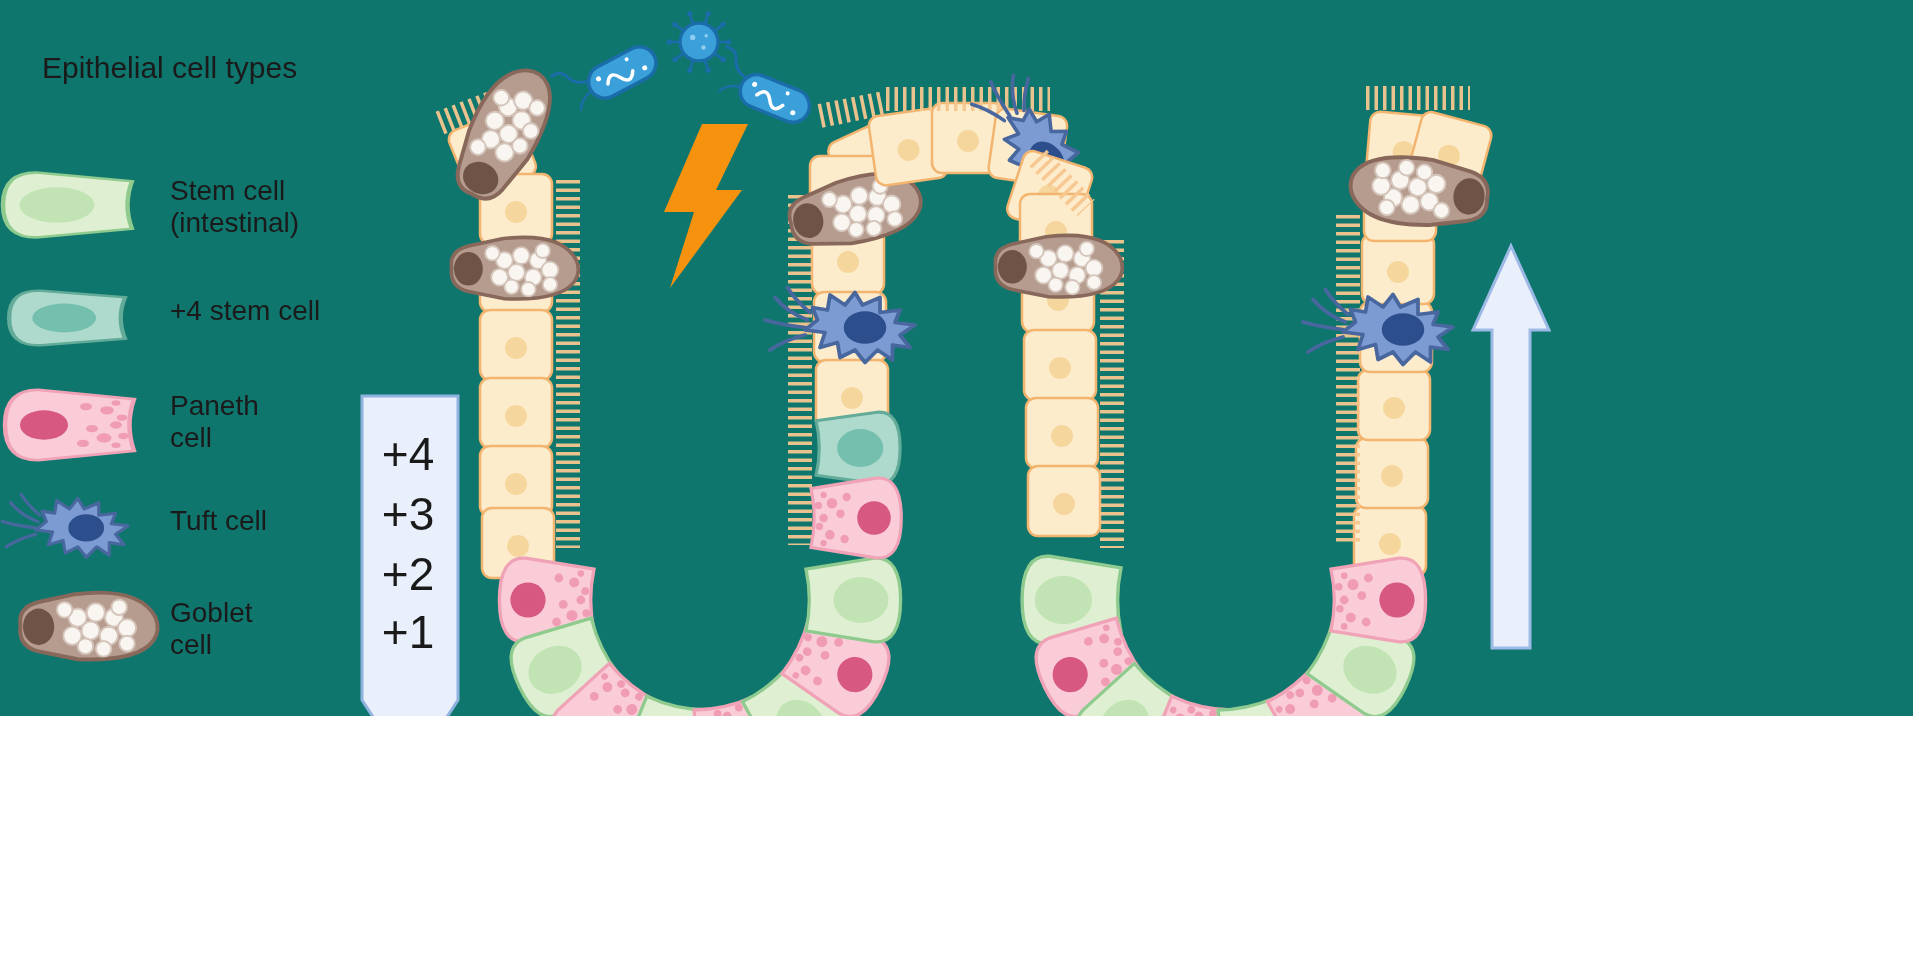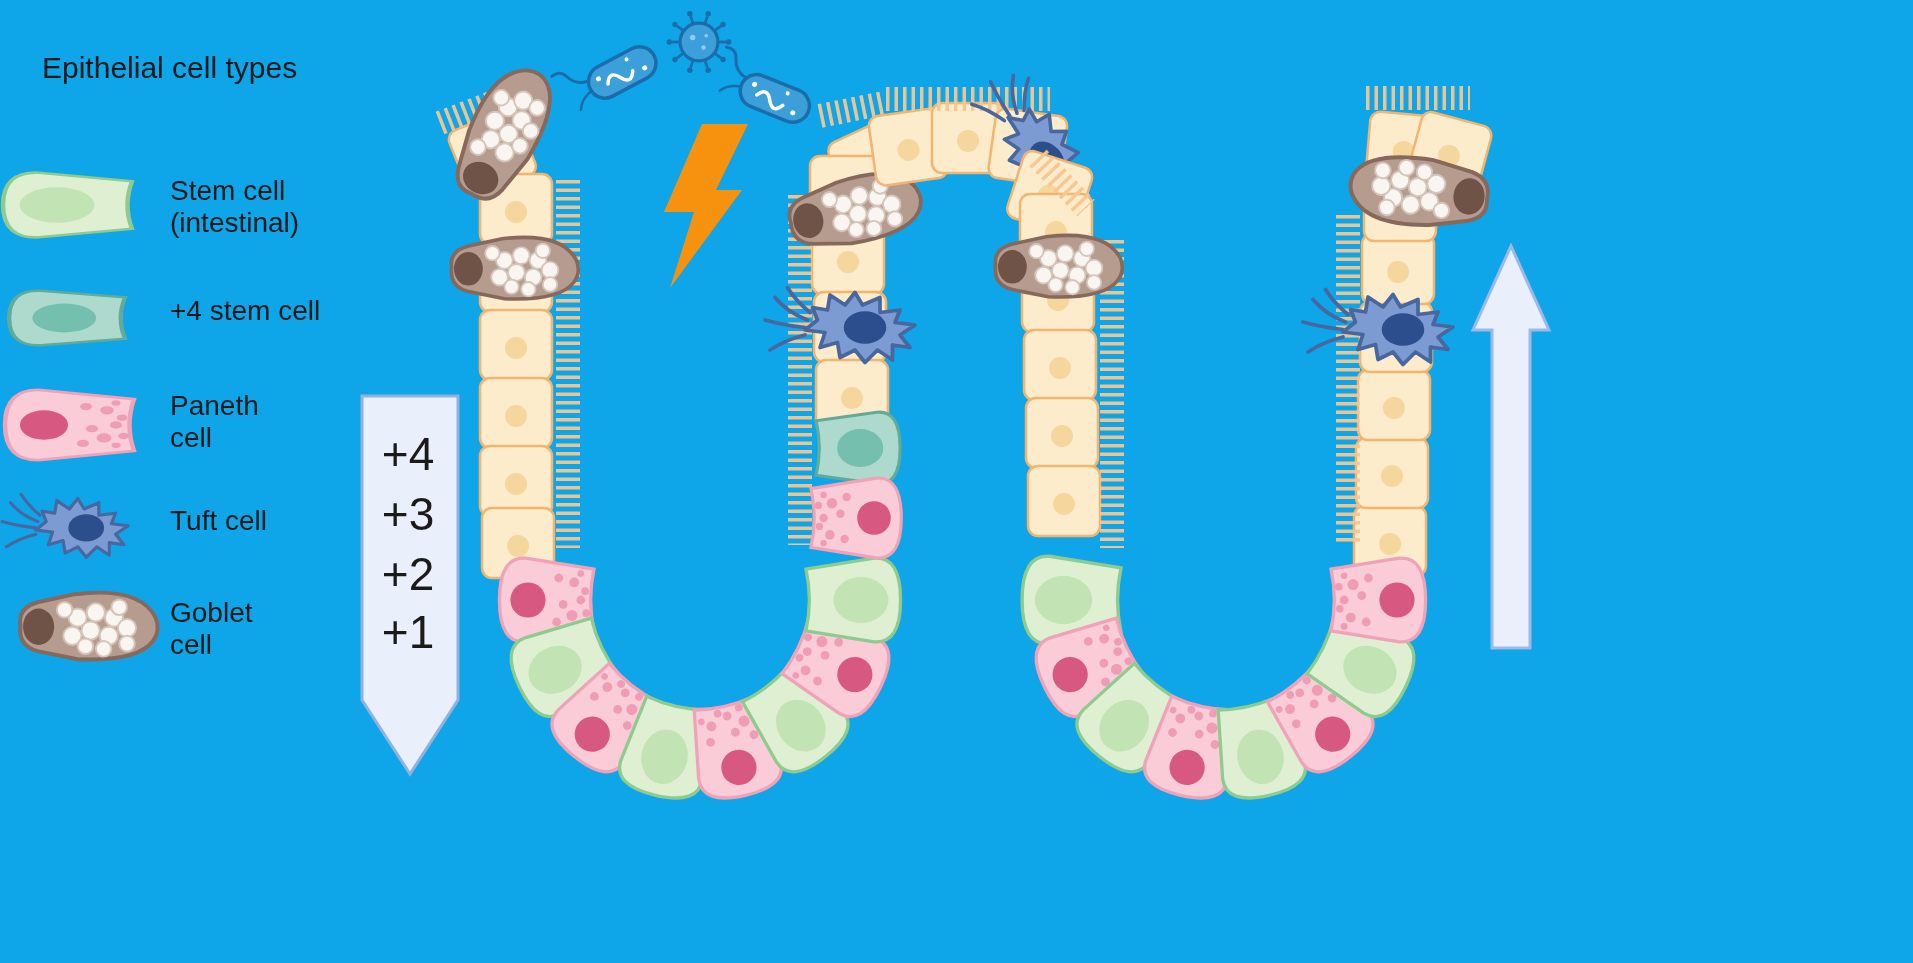--- a/index.html
+++ b/index.html
@@ -1,16 +1,16 @@
 <!DOCTYPE html>
 <html><head>
 <meta charset="utf-8">
 <style>
   html,body{margin:0;padding:0;background:#ffffff;}
-  .canvas{position:relative;width:1913px;height:963px;background:#0ea5e9;overflow:hidden;
+  .canvas{position:relative;width:1913px;height:716px;background:#0f766e;overflow:hidden;
           font-family:"Liberation Sans",sans-serif;}
   svg{position:absolute;left:0;top:0;}
   text{font-family:"Liberation Sans",sans-serif;}
   .title{font-size:30px;fill:#1a1a1a;}
   .lbl{font-size:28px;fill:#1a1a1a;}
   .axis{font-size:46px;fill:#1a1a1a;text-anchor:middle;}
   .fringe{fill:none;stroke:#f7c68e;stroke-width:24;stroke-dasharray:3.5 5;opacity:.95;}
 </style>
 </head>
 <body>

